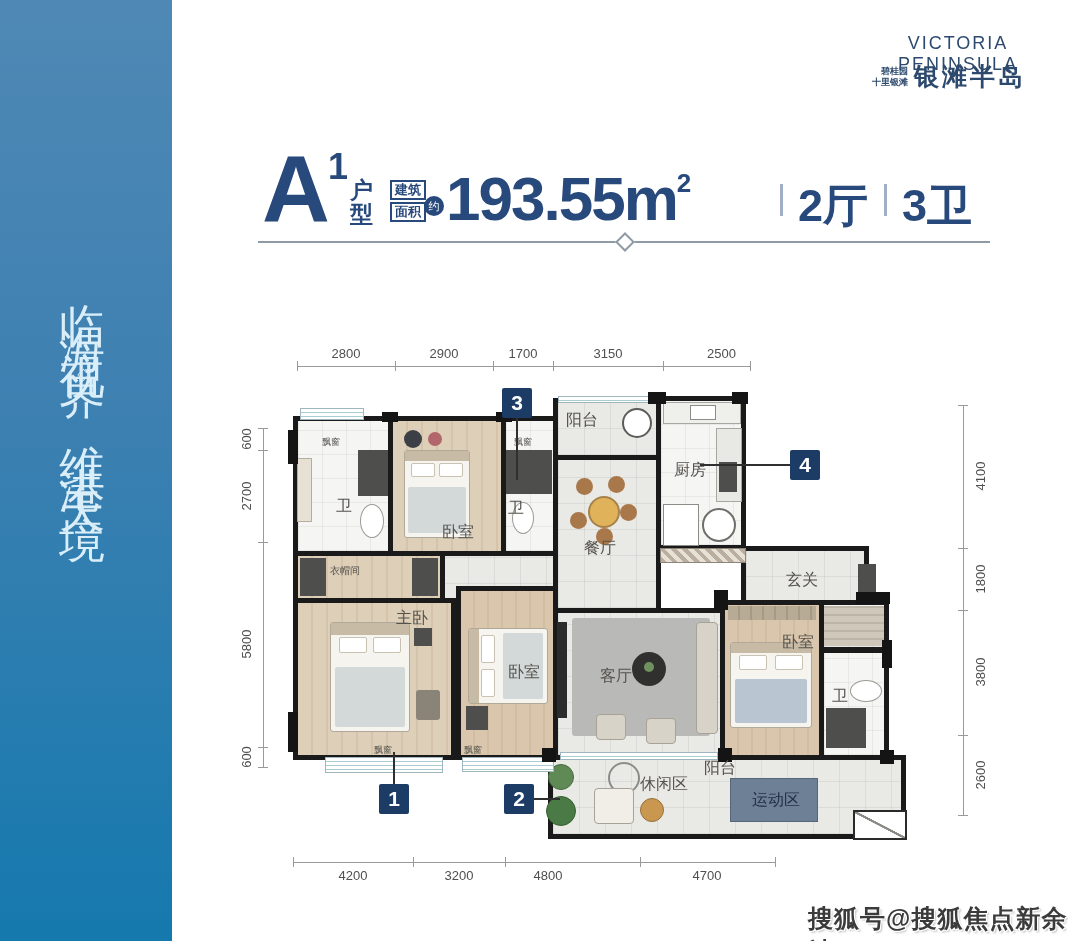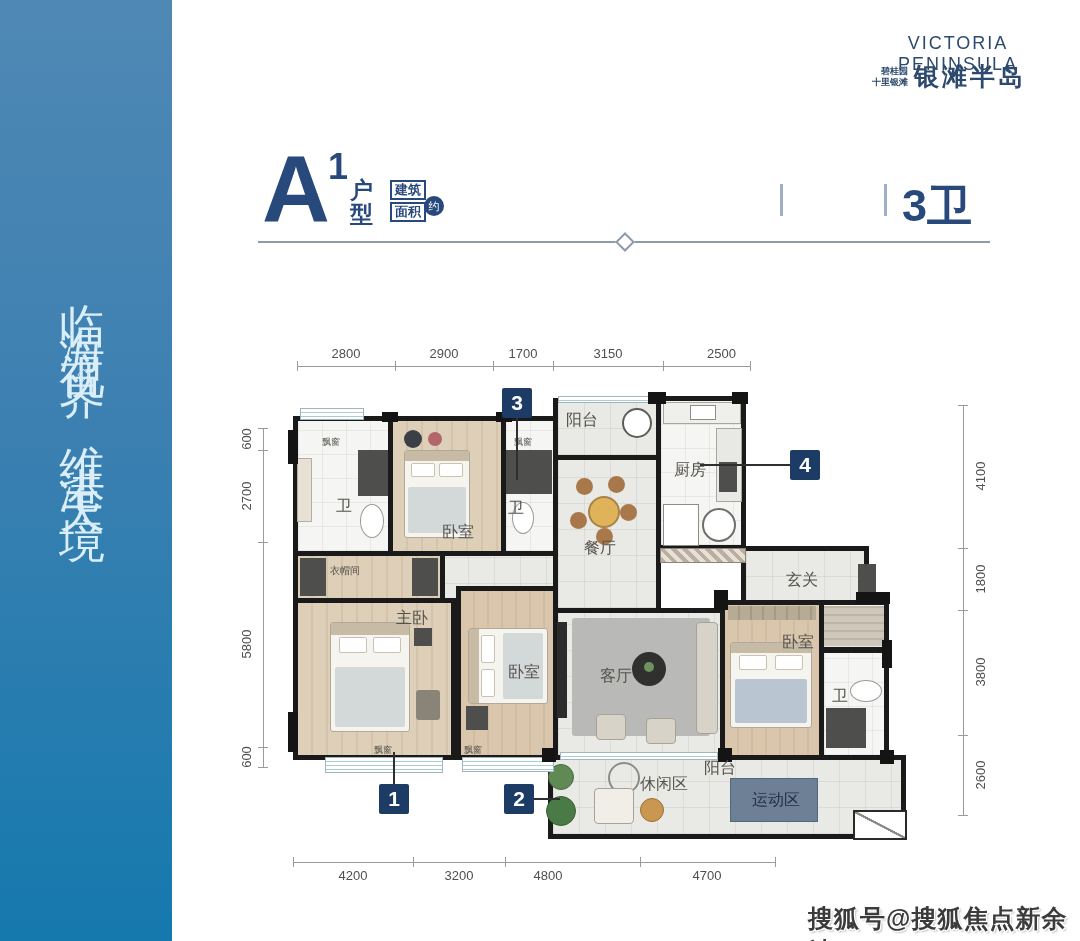--- a/index.html
+++ b/index.html
@@ -109,21 +109,23 @@
   <div class="t-sup t-navy">1</div>
   <div class="t-stack t-navy">
     <div>户</div>
     <div>型</div>
   </div>
   <div class="t-areabox t-navy">
     <span>建筑</span>
     <span>面积</span>
   </div>
   <div class="t-approx">约</div>
+  <div class="t-area t-navy"><span>193.55m</span><sup>2</sup></div>
   <div class="t-sep" style="left:780px;"></div>
+  <div class="t-spec t-navy" style="left:798px;">2厅</div>
   <div class="t-sep" style="left:884px;"></div>
   <div class="t-spec t-navy" style="left:902px;">3卫</div>
   <div class="t-rule"></div>
   <div class="t-dia"></div>
 
   <div class="room nob gtile" style="left:390px;top:548px;width:170px;height:62px;"></div>
 
   <div class="room tile" style="left:293px;top:416px;width:100px;height:140px;"></div>
   <div class="room wood" style="left:388px;top:416px;width:118px;height:140px;"></div>
   <div class="room tile" style="left:501px;top:416px;width:57px;height:140px;"></div>

